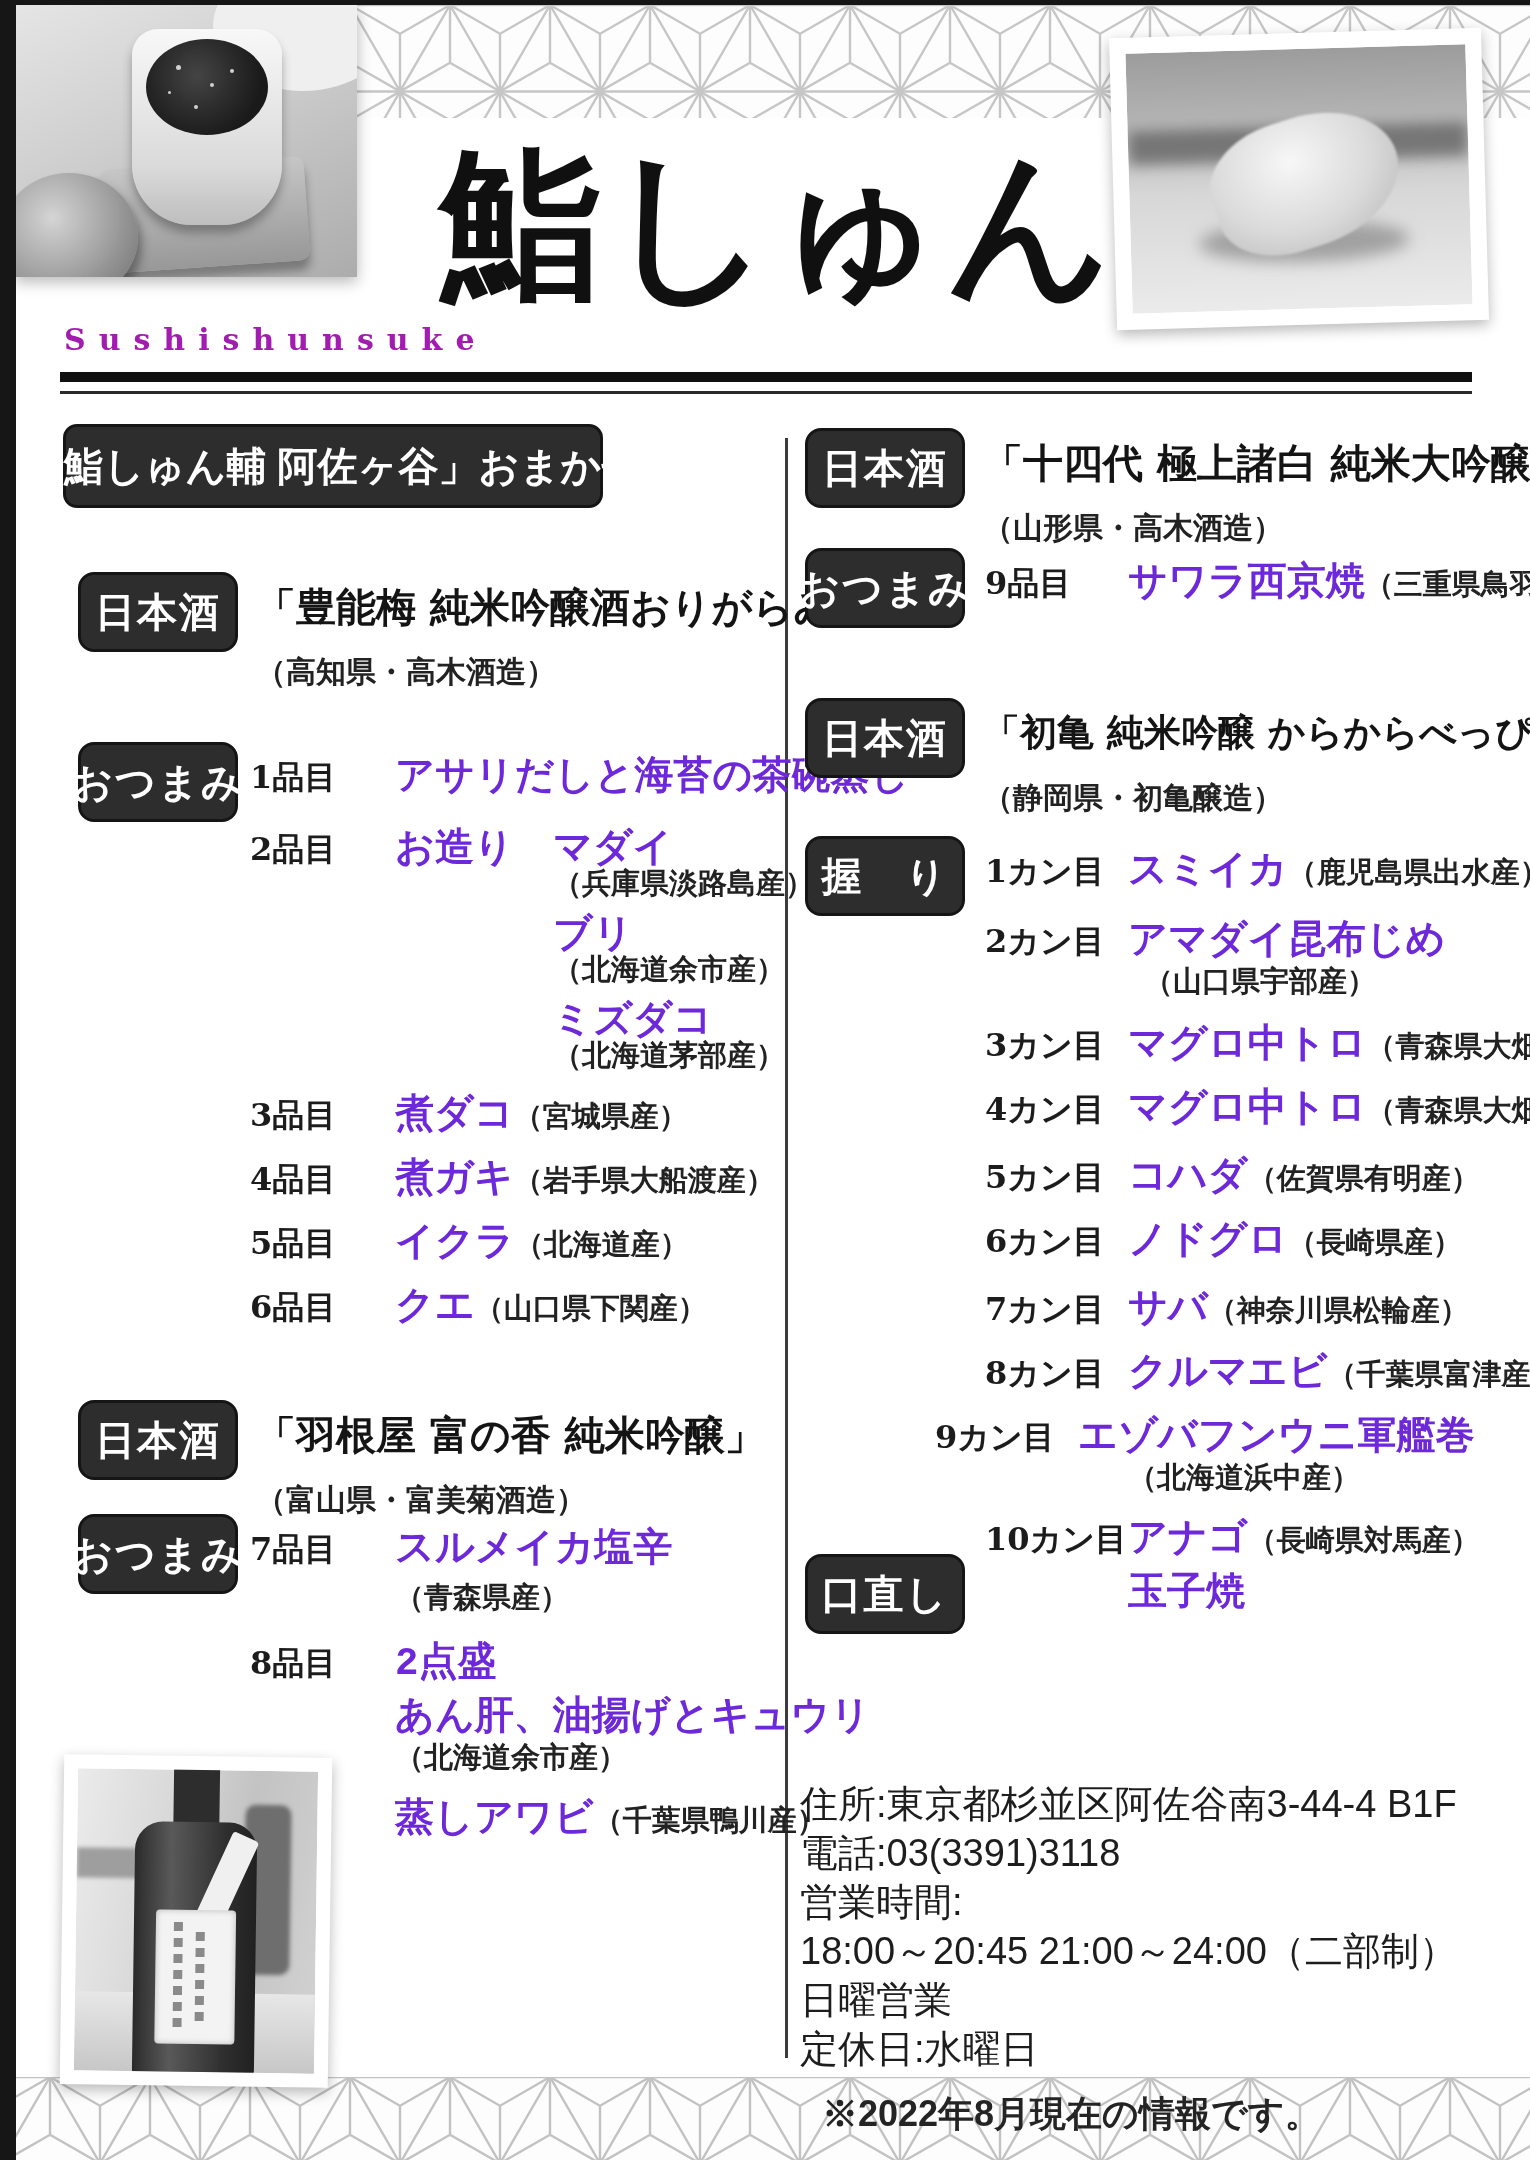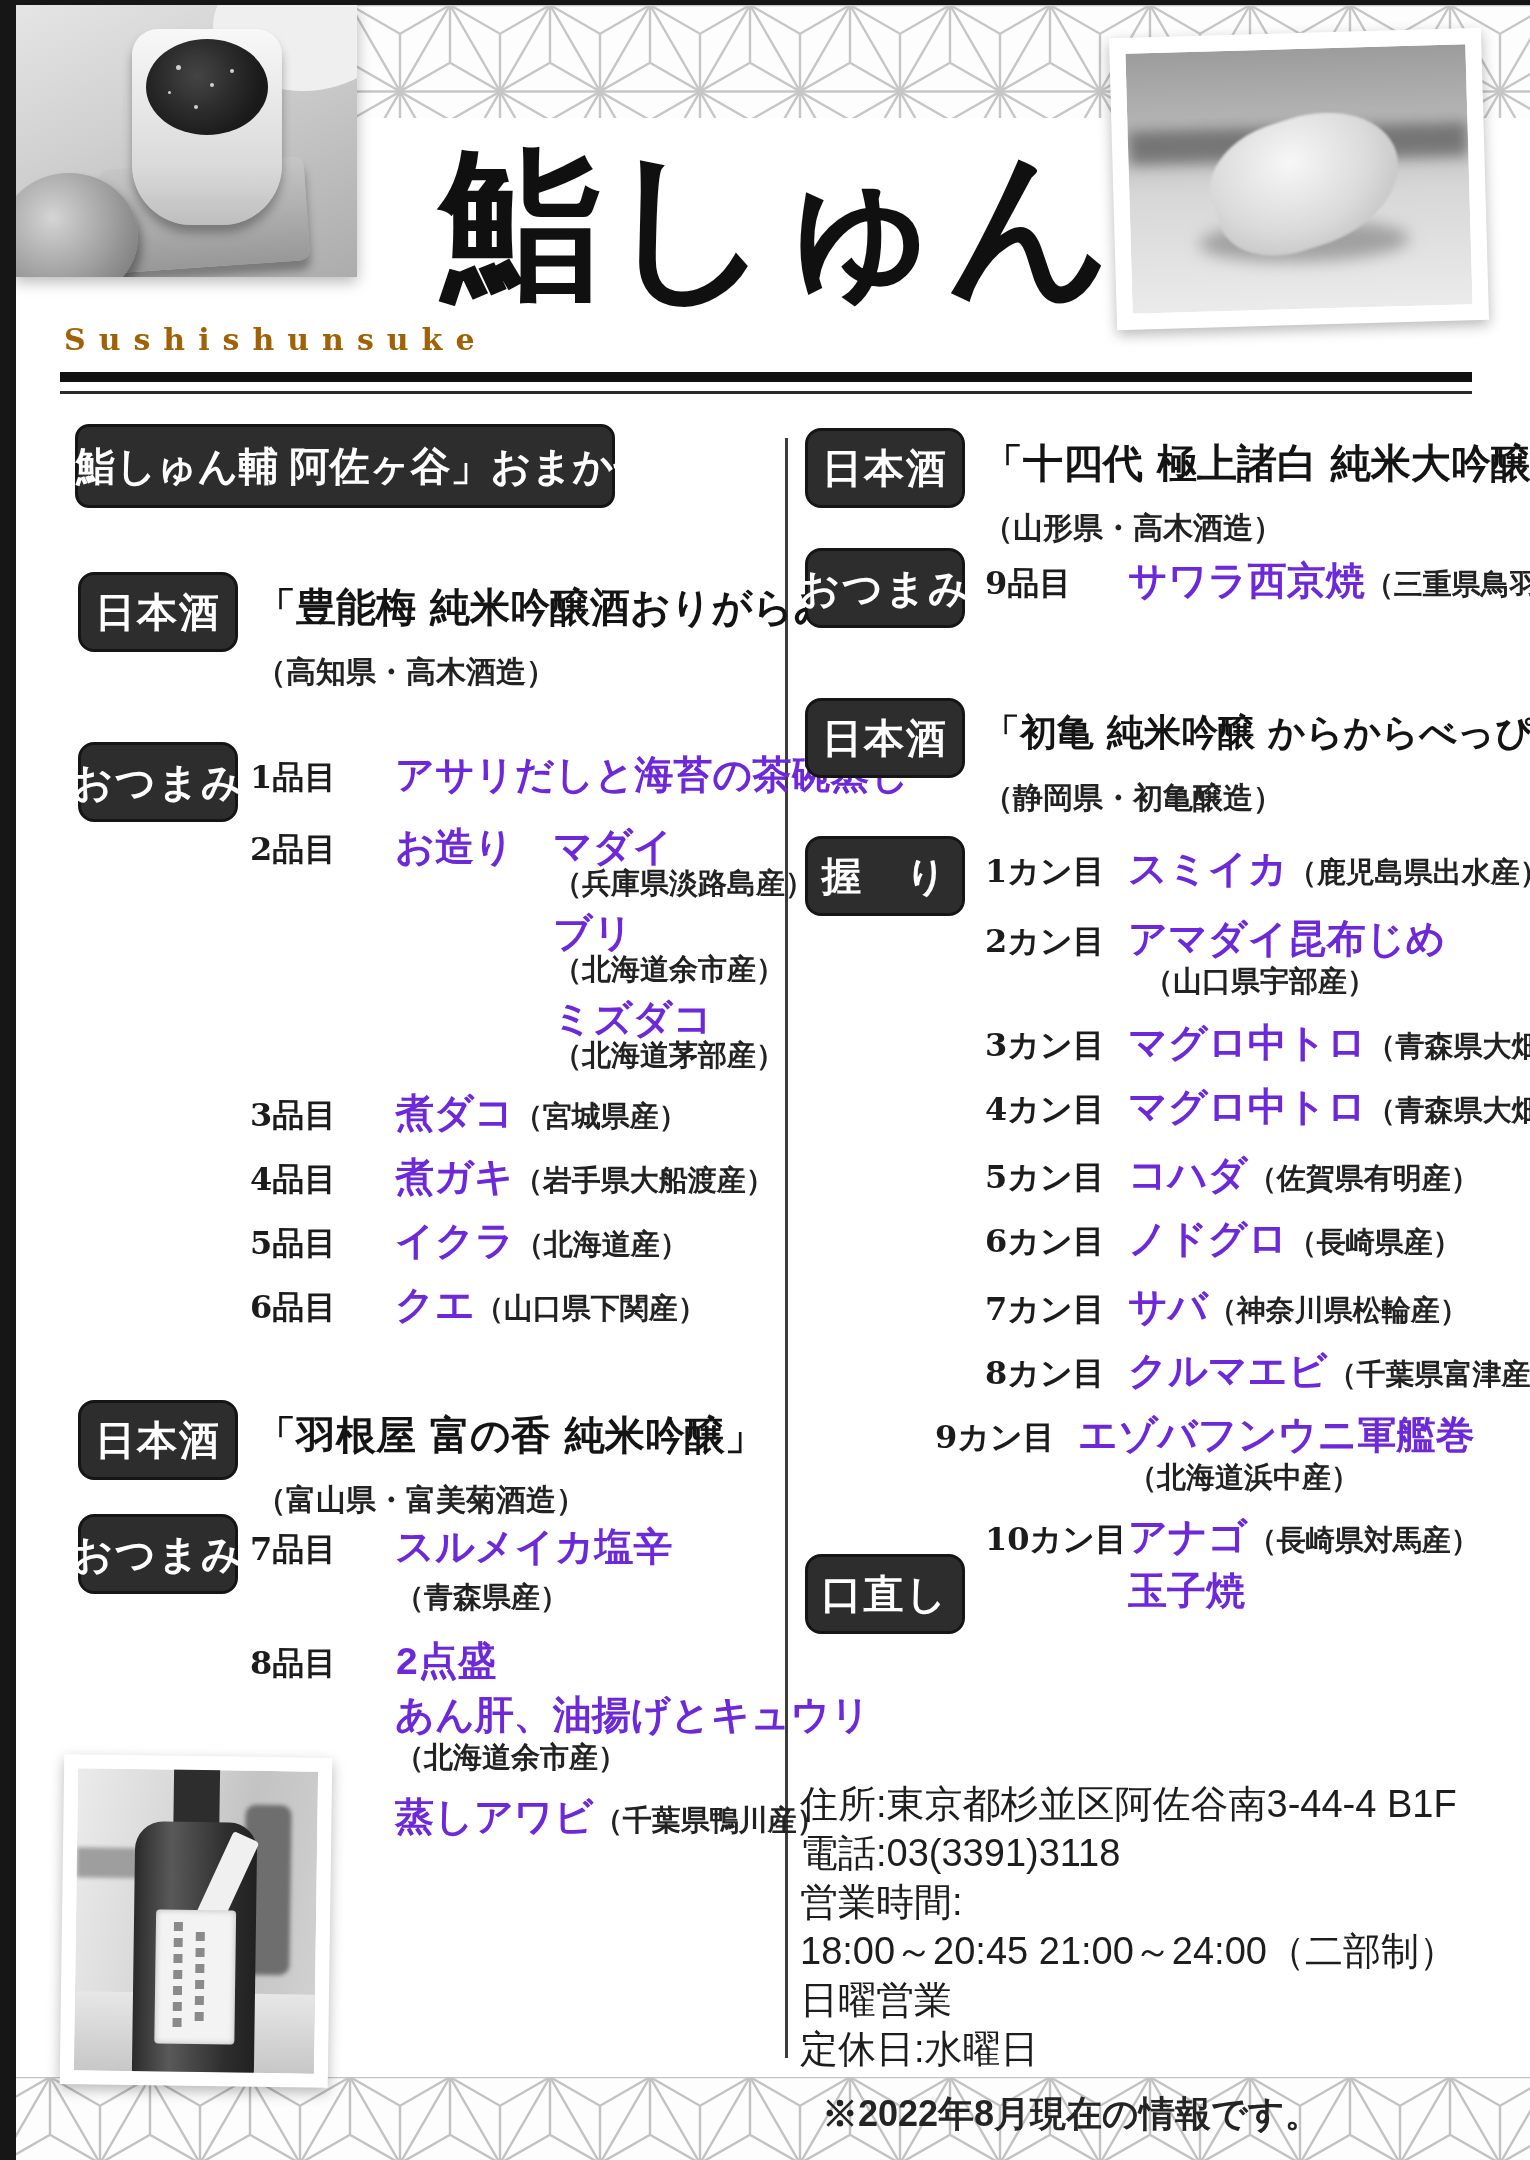--- a/index.html
+++ b/index.html
@@ -11,34 +11,34 @@
   .edge-top{left:0;top:0;width:1530px;height:5px;background:#161616;z-index:40;}
   
   .band{left:0;width:1530px;overflow:hidden;z-index:1;}
   .band svg{display:block;}
   
   .photo-frame{background:#ffffff;box-shadow:0 5px 14px rgba(0,0,0,.28);z-index:10;}
   .photo-inner{position:relative;width:100%;height:100%;overflow:hidden;filter:grayscale(1) contrast(1.02);}
   .title{left:440px;top:138px;width:680px;text-align:center;font-family:"DejaVu Serif","Liberation Serif",serif;
          font-size:164px;line-height:1.05;font-weight:600;color:#101010;letter-spacing:2px;white-space:nowrap;z-index:5;}
   .romaji{left:64px;top:322px;font-family:"DejaVu Serif","Liberation Serif",serif;font-size:30px;
-          letter-spacing:13px;color:#a16207;font-weight:600;z-index:5;}
+          letter-spacing:13px;color:#a21caf;font-weight:600;z-index:5;}
   .rule-thick{left:60px;top:372px;width:1412px;height:10px;background:#101010;z-index:5;}
   .rule-thin{left:60px;top:391px;width:1412px;height:3px;background:#2a2a2a;z-index:5;}
   .badge{left:672px;top:20px;z-index:6;}
   .badge-text{font-family:"DejaVu Serif","Liberation Serif",serif;font-weight:700;}
   
   .divider{left:785px;top:438px;width:3px;height:1620px;background:#3c3c3c;z-index:4;}
   
   .label-box{width:160px;height:80px;background:#2d2d2d;border:3px solid #151515;border-radius:16px;
              color:#ffffff;font-weight:bold;font-size:40px;display:flex;align-items:center;justify-content:center;
              letter-spacing:2px;z-index:6;box-sizing:border-box;white-space:nowrap;}
   .heading-box{left:63px;top:424px;width:540px;height:84px;background:#2d2d2d;border:3px solid #151515;
                border-radius:14px;color:#ffffff;font-weight:bold;font-size:40px;display:flex;align-items:center;
-               justify-content:center;z-index:6;box-sizing:border-box;white-space:nowrap;margin-left:12px;}
+               justify-content:center;z-index:6;box-sizing:border-box;white-space:nowrap;}
   
   .serif{font-family:"DejaVu Serif","Liberation Serif",serif;}
   .sake-name{font-size:40px;font-weight:600;color:#141414;white-space:nowrap;z-index:5;}
   .sake-name.small{font-size:37px;}
   .sake-src{font-size:30px;font-weight:600;color:#222;white-space:nowrap;z-index:5;}
   .menu-row{white-space:nowrap;z-index:5;}
   .row-no{display:inline-block;width:145px;font-size:32px;font-weight:600;color:#1c1c1c;vertical-align:baseline;}
   .row-no.wide{width:143px;}
   .item-name{font-size:39px;font-weight:600;color:#6d28d9;font-family:Liberation Mono, monospace;}
   .item-src{font-size:29px;font-weight:600;color:#222;}

